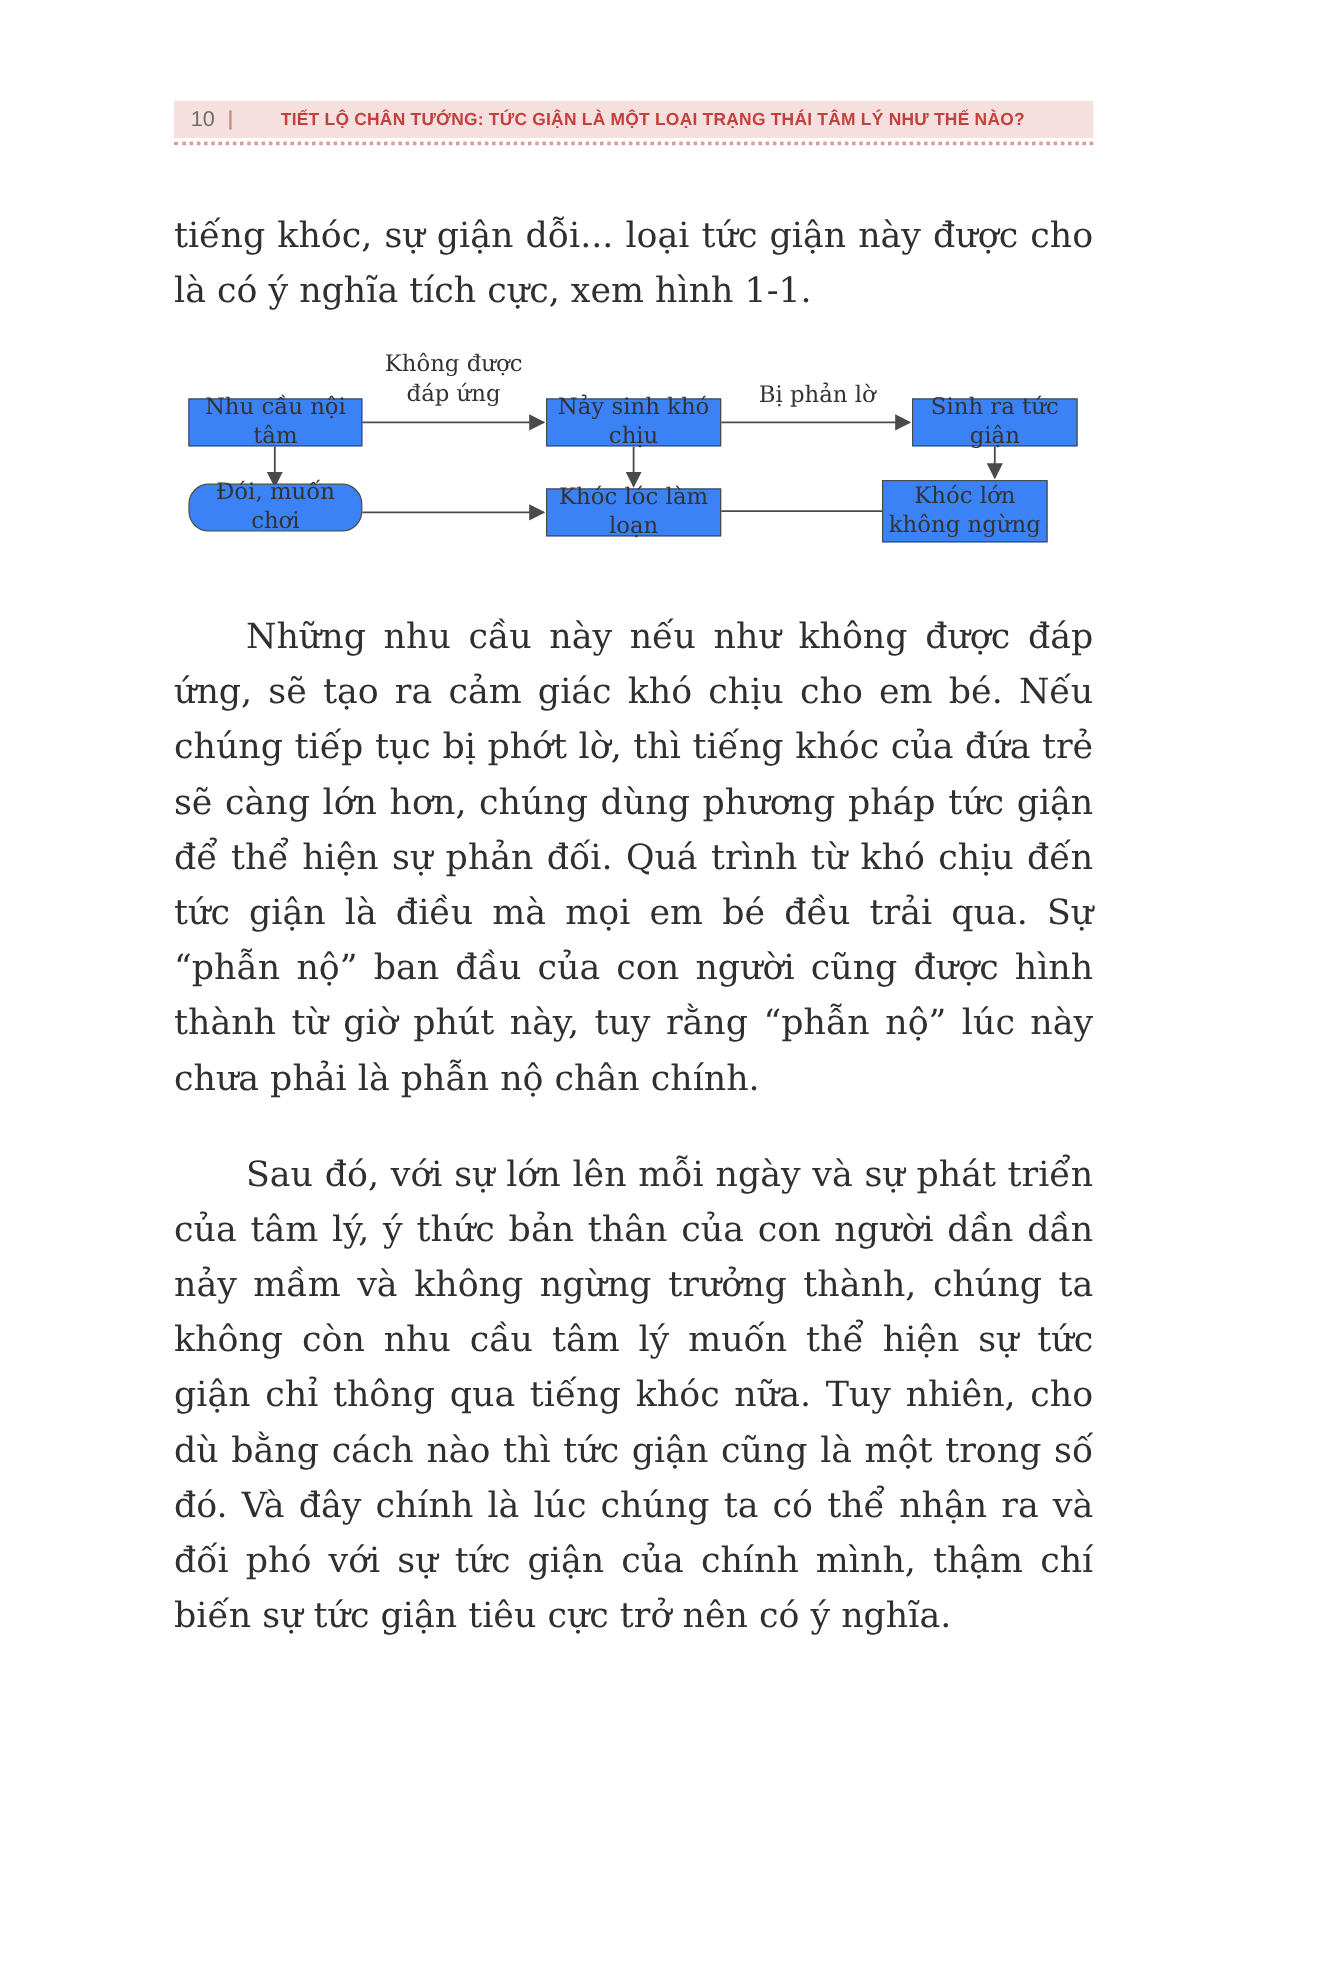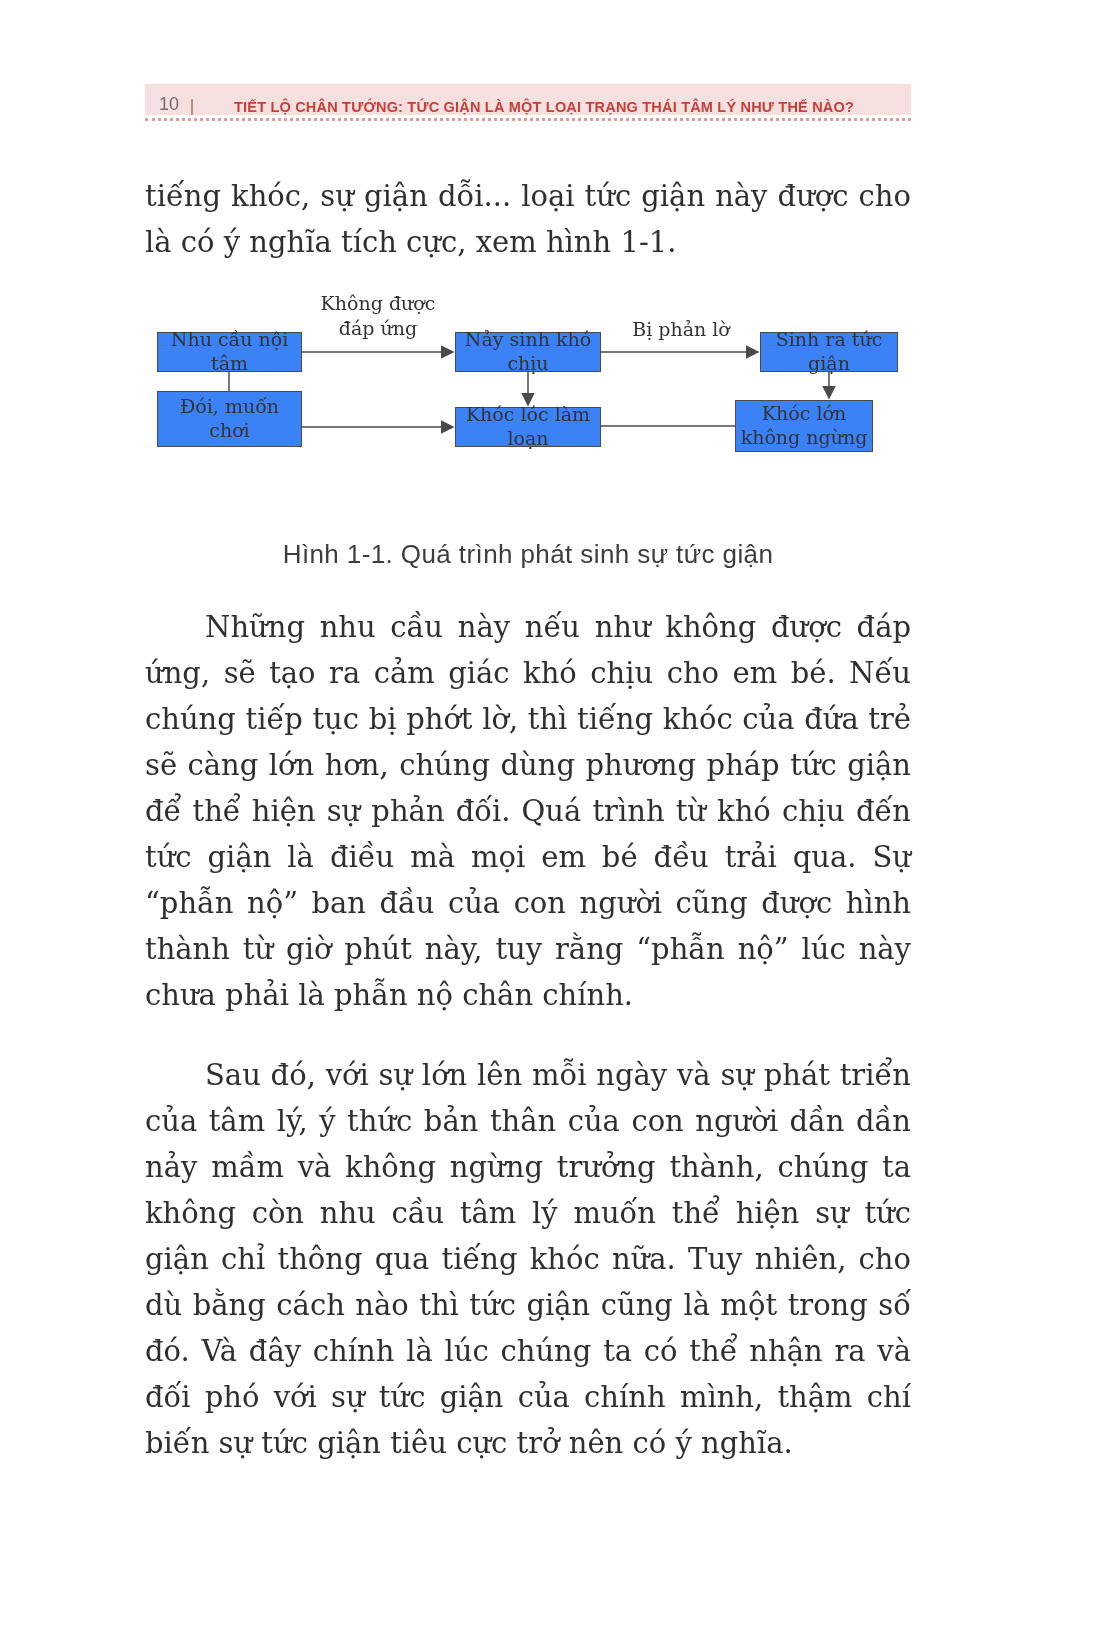--- a/index.html
+++ b/index.html
@@ -18,21 +18,21 @@
   }
   .page-content{
     position:absolute;
     left:145px;
     top:84px;
     width:766px;
   }
   
   .header-bar{
     display:flex;
-    align-items:flex-end;
+    align-items:center;
     height:31px;
     padding:0 16px 0 14px;
     background:var(--header-bg);
   }
   .page-number{
     font-family:"Liberation Sans","DejaVu Sans",sans-serif;
     font-size:18px;
     color:#6e6e6e;
   }
   .header-divider{
@@ -85,21 +85,21 @@
     background:#3b82f6;
     font-size:19px;
     line-height:1.25;
     text-align:center;
     padding:2px 4px;
     color:#333;
   }
   .box-a1{left:12px;top:37px;width:145px;height:40px;}
   .box-b1{left:310px;top:37px;width:146px;height:40px;}
   .box-c1{left:615px;top:37px;width:138px;height:40px;}
-  .box-a2{left:12px;top:96px;width:145px;height:56px;}
+  .box-a2{left:12px;top:108px;width:145px;height:40px;border-radius:17px;}
   .box-b2{left:310px;top:112px;width:146px;height:40px;}
   .box-c2{left:590px;top:105px;width:138px;height:52px;}
   .arrow-label{
     position:absolute;
     transform:translateX(-50%);
     font-size:19px;
     line-height:1.3;
     text-align:center;
     color:#333;
     white-space:nowrap;
@@ -152,20 +152,19 @@
     <div class="arrow-label label-ignored">Bị phản lờ</div>
 
     <div class="flow-box box-a1">Nhu cầu nội tâm</div>
     <div class="flow-box box-b1">Nảy sinh khó chịu</div>
     <div class="flow-box box-c1">Sinh ra tức giận</div>
     <div class="flow-box box-a2">Đói, muốn chơi</div>
     <div class="flow-box box-b2">Khóc lóc làm loạn</div>
     <div class="flow-box box-c2">Khóc lớn không ngừng</div>
   </div>
 
-  <div class="figure-caption">Hình 1-1. Quá trình phát sinh sự tức giận</div>
 
   <div class="paragraph-group">
     <p class="body-paragraph">Những nhu cầu này nếu như không được đáp ứng, sẽ tạo ra cảm giác khó chịu cho em bé. Nếu chúng tiếp tục bị phớt lờ, thì tiếng khóc của đứa trẻ sẽ càng lớn hơn, chúng dùng phương pháp tức giận để thể hiện sự phản đối. Quá trình từ khó chịu đến tức giận là điều mà mọi em bé đều trải qua. Sự “phẫn nộ” ban đầu của con người cũng được hình thành từ giờ phút này, tuy rằng “phẫn nộ” lúc này chưa phải là phẫn nộ chân chính.</p>
     <p class="body-paragraph">Sau đó, với sự lớn lên mỗi ngày và sự phát triển của tâm lý, ý thức bản thân của con người dần dần nảy mầm và không ngừng trưởng thành, chúng ta không còn nhu cầu tâm lý muốn thể hiện sự tức giận chỉ thông qua tiếng khóc nữa. Tuy nhiên, cho dù bằng cách nào thì tức giận cũng là một trong số đó. Và đây chính là lúc chúng ta có thể nhận ra và đối phó với sự tức giận của chính mình, thậm chí biến sự tức giận tiêu cực trở nên có ý nghĩa.</p>
   </div>
 
 </div>
 
 </body></html>

